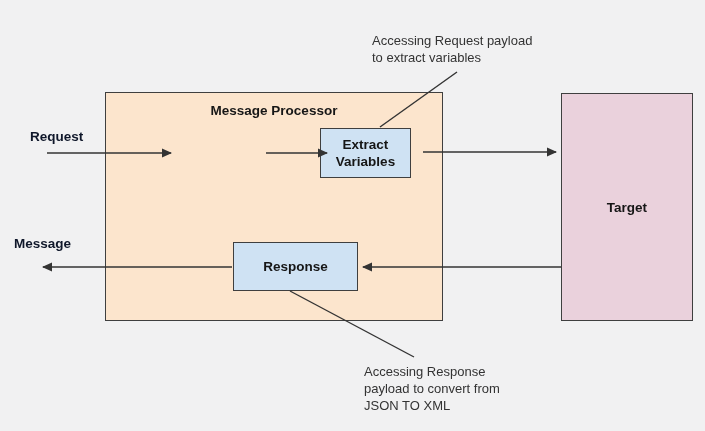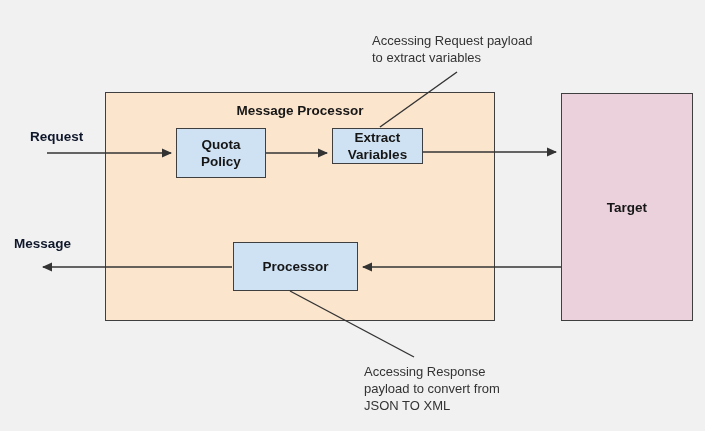--- a/index.html
+++ b/index.html
@@ -18,21 +18,21 @@
   .abs { position: absolute; }
   .shape {
     border: 1.6px solid #3f3f3f;
     display: flex;
     align-items: center;
     justify-content: center;
     text-align: center;
   }
   .processor-box {
     left: 105px; top: 92px;
-    width: 390px; height: 229px;
+    width: 338px; height: 229px;
     background: #fce5cd;
     border: 1.6px solid #3f3f3f;
   }
   .processor-title {
     position: absolute;
     left: 0; top: 10px;
     width: 100%;
     text-align: center;
     font-weight: bold;
     font-size: 13.5px;
@@ -40,21 +40,21 @@
   }
   .node {
     background: #cfe2f3;
     font-weight: bold;
     font-size: 13.5px;
     color: #161616;
     line-height: 17px;
     white-space: pre-line;
   }
   .node-quota    { left: 176px; top: 128px; width: 90px;  height: 50px; }
-  .node-extract  { left: 332px; top: 128px; width: 91px;  height: 36px; }
+  .node-extract  { left: 320px; top: 128px; width: 91px;  height: 50px; }
   .node-jsontoxml{ left: 233px; top: 242px; width: 125px; height: 49px; }
   .target-box {
     left: 561px; top: 93px;
     width: 132px; height: 228px;
     background: #ead1dc;
     font-weight: bold;
     font-size: 13.5px;
     color: #161616;
   }
   .flow-label {
@@ -82,27 +82,25 @@
 </style>
 </head>
 <body>
 
 <div class="canvas">
 
   <div class="abs processor-box">
     <div class="processor-title">Message Processor</div>
   </div>
 
-  <div class="abs shape node node-quota">Quota
-Policy</div>
 
   <div class="abs shape node node-extract">Extract
 Variables</div>
 
-  <div class="abs shape node node-jsontoxml">Processor</div>
+  <div class="abs shape node node-jsontoxml">Response</div>
 
   <div class="abs shape target-box">Target</div>
 
   <div class="abs flow-label label-request">Request</div>
 
   <div class="abs flow-label label-response">Message</div>
 
   <div class="abs annotation annotation-top">Accessing Request payload
 to extract variables</div>
 

